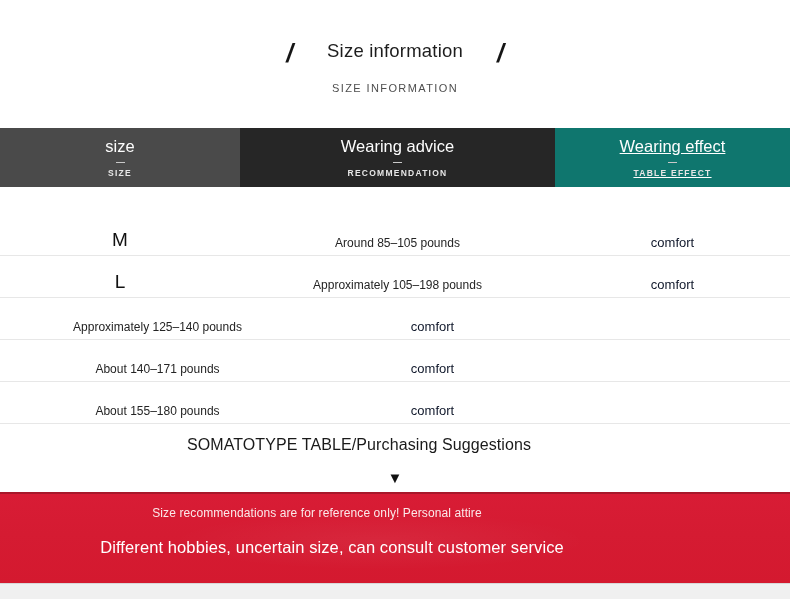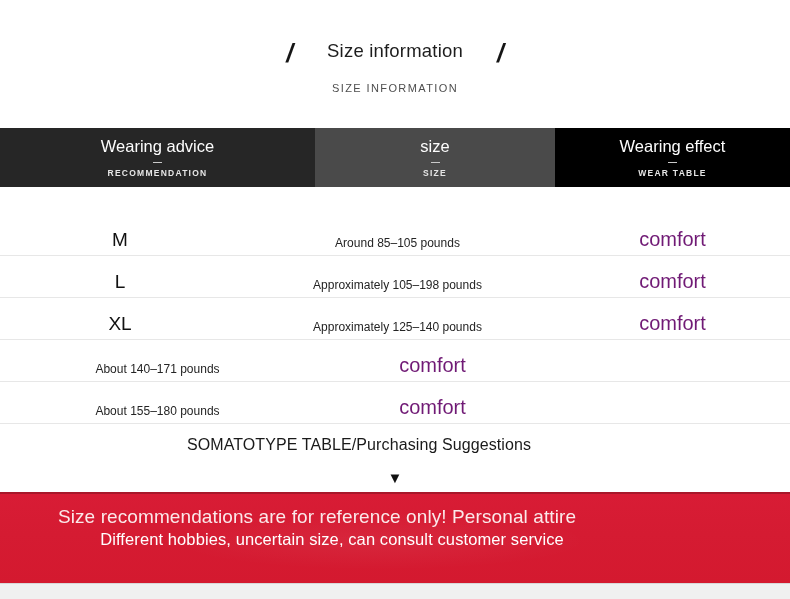--- a/index.html
+++ b/index.html
@@ -73,21 +73,21 @@
     box-sizing: border-box;
     display: flex;
     flex-direction: column;
     align-items: center;
     justify-content: center;
     color: #ffffff;
     height: 100%;
   }
   .th-size   { width: 240px; background: #4a4a4a; }
   .th-advice { width: 315px; background: #262626; }
-  .th-effect { width: 235px; background: #000000; }
+  .th-effect { width: 235px; background: #0f766e; text-decoration: underline; }
 
   .th-main {
     font-size: 16.5px;
     line-height: 1;
     font-weight: 400;
     color: #fdfdfd;
   }
   .th-dash {
     width: 9px;
     height: 1px;
@@ -134,22 +134,22 @@
     font-size: 19px;
     color: #111;
     line-height: 1.05;
   }
   .advice-label {
     font-size: 12px;
     color: #242424;
     line-height: 1.05;
   }
   .effect-label {
-    font-size: 20px;
-    color: #701a75;
+    font-size: 13px;
+    color: #0f172a;
     line-height: 1.05;
   }
 
   
   .somatotype {
     position: absolute;
     left: 0;
     top: 436px;
     width: 718px;
     text-align: center;
@@ -180,27 +180,27 @@
     box-sizing: border-box;
     overflow: hidden;
   }
   .notice-line1 {
     position: absolute;
     left: 0;
     top: 12px;
     width: 634px;
     text-align: center;
     color: #fbe9ea;
-    font-size: 19px;
+    font-size: 12px;
     letter-spacing: .1px;
   }
   .notice-line2 {
     position: absolute;
     left: 0;
-    top: 36px;
+    top: 44px;
     width: 664px;
     text-align: center;
     color: #ffffff;
     font-size: 16.5px;
     letter-spacing: .1px;
   }
   .notice-watermark {
     position: absolute;
     left: 0;
     top: 71px;
@@ -239,34 +239,34 @@
   <div class="title-block">
     <div class="title-row">
       <span class="slash">/</span>
       <span class="title-main">Size information</span>
       <span class="slash">/</span>
     </div>
     <div class="title-sub">SIZE INFORMATION</div>
   </div>
 
   <div class="table-header">
+    <div class="th th-size">
+      <span class="th-main">size</span>
+      <span class="th-dash"></span>
+      <span class="th-sub">SIZE</span>
+    </div>
     <div class="th th-advice">
       <span class="th-main">Wearing advice</span>
       <span class="th-dash"></span>
       <span class="th-sub">RECOMMENDATION</span>
     </div>
-    <div class="th th-size">
-      <span class="th-main">size</span>
-      <span class="th-dash"></span>
-      <span class="th-sub">SIZE</span>
-    </div>
     <div class="th th-effect">
       <span class="th-main">Wearing effect</span>
       <span class="th-dash"></span>
-      <span class="th-sub">WEAR TABLE</span>
+      <span class="th-sub">TABLE EFFECT</span>
     </div>
   </div>
 
   <div class="table-body">
 
     <div class="row">
       <div class="cell c-size">
         <span class="size-label">M</span>
       </div>
       <div class="cell c-advice">
@@ -283,23 +283,20 @@
       </div>
       <div class="cell c-advice">
         <span class="advice-label">Approximately 105–198 pounds</span>
       </div>
       <div class="cell c-effect">
         <span class="effect-label">comfort</span>
       </div>
     </div>
 
     <div class="row">
-      <div class="cell c-size">
-        <span class="size-label">XL</span>
-      </div>
       <div class="cell c-advice">
         <span class="advice-label">Approximately 125–140 pounds</span>
       </div>
       <div class="cell c-effect">
         <span class="effect-label">comfort</span>
       </div>
     </div>
 
     <div class="row">
       <div class="cell c-advice">

